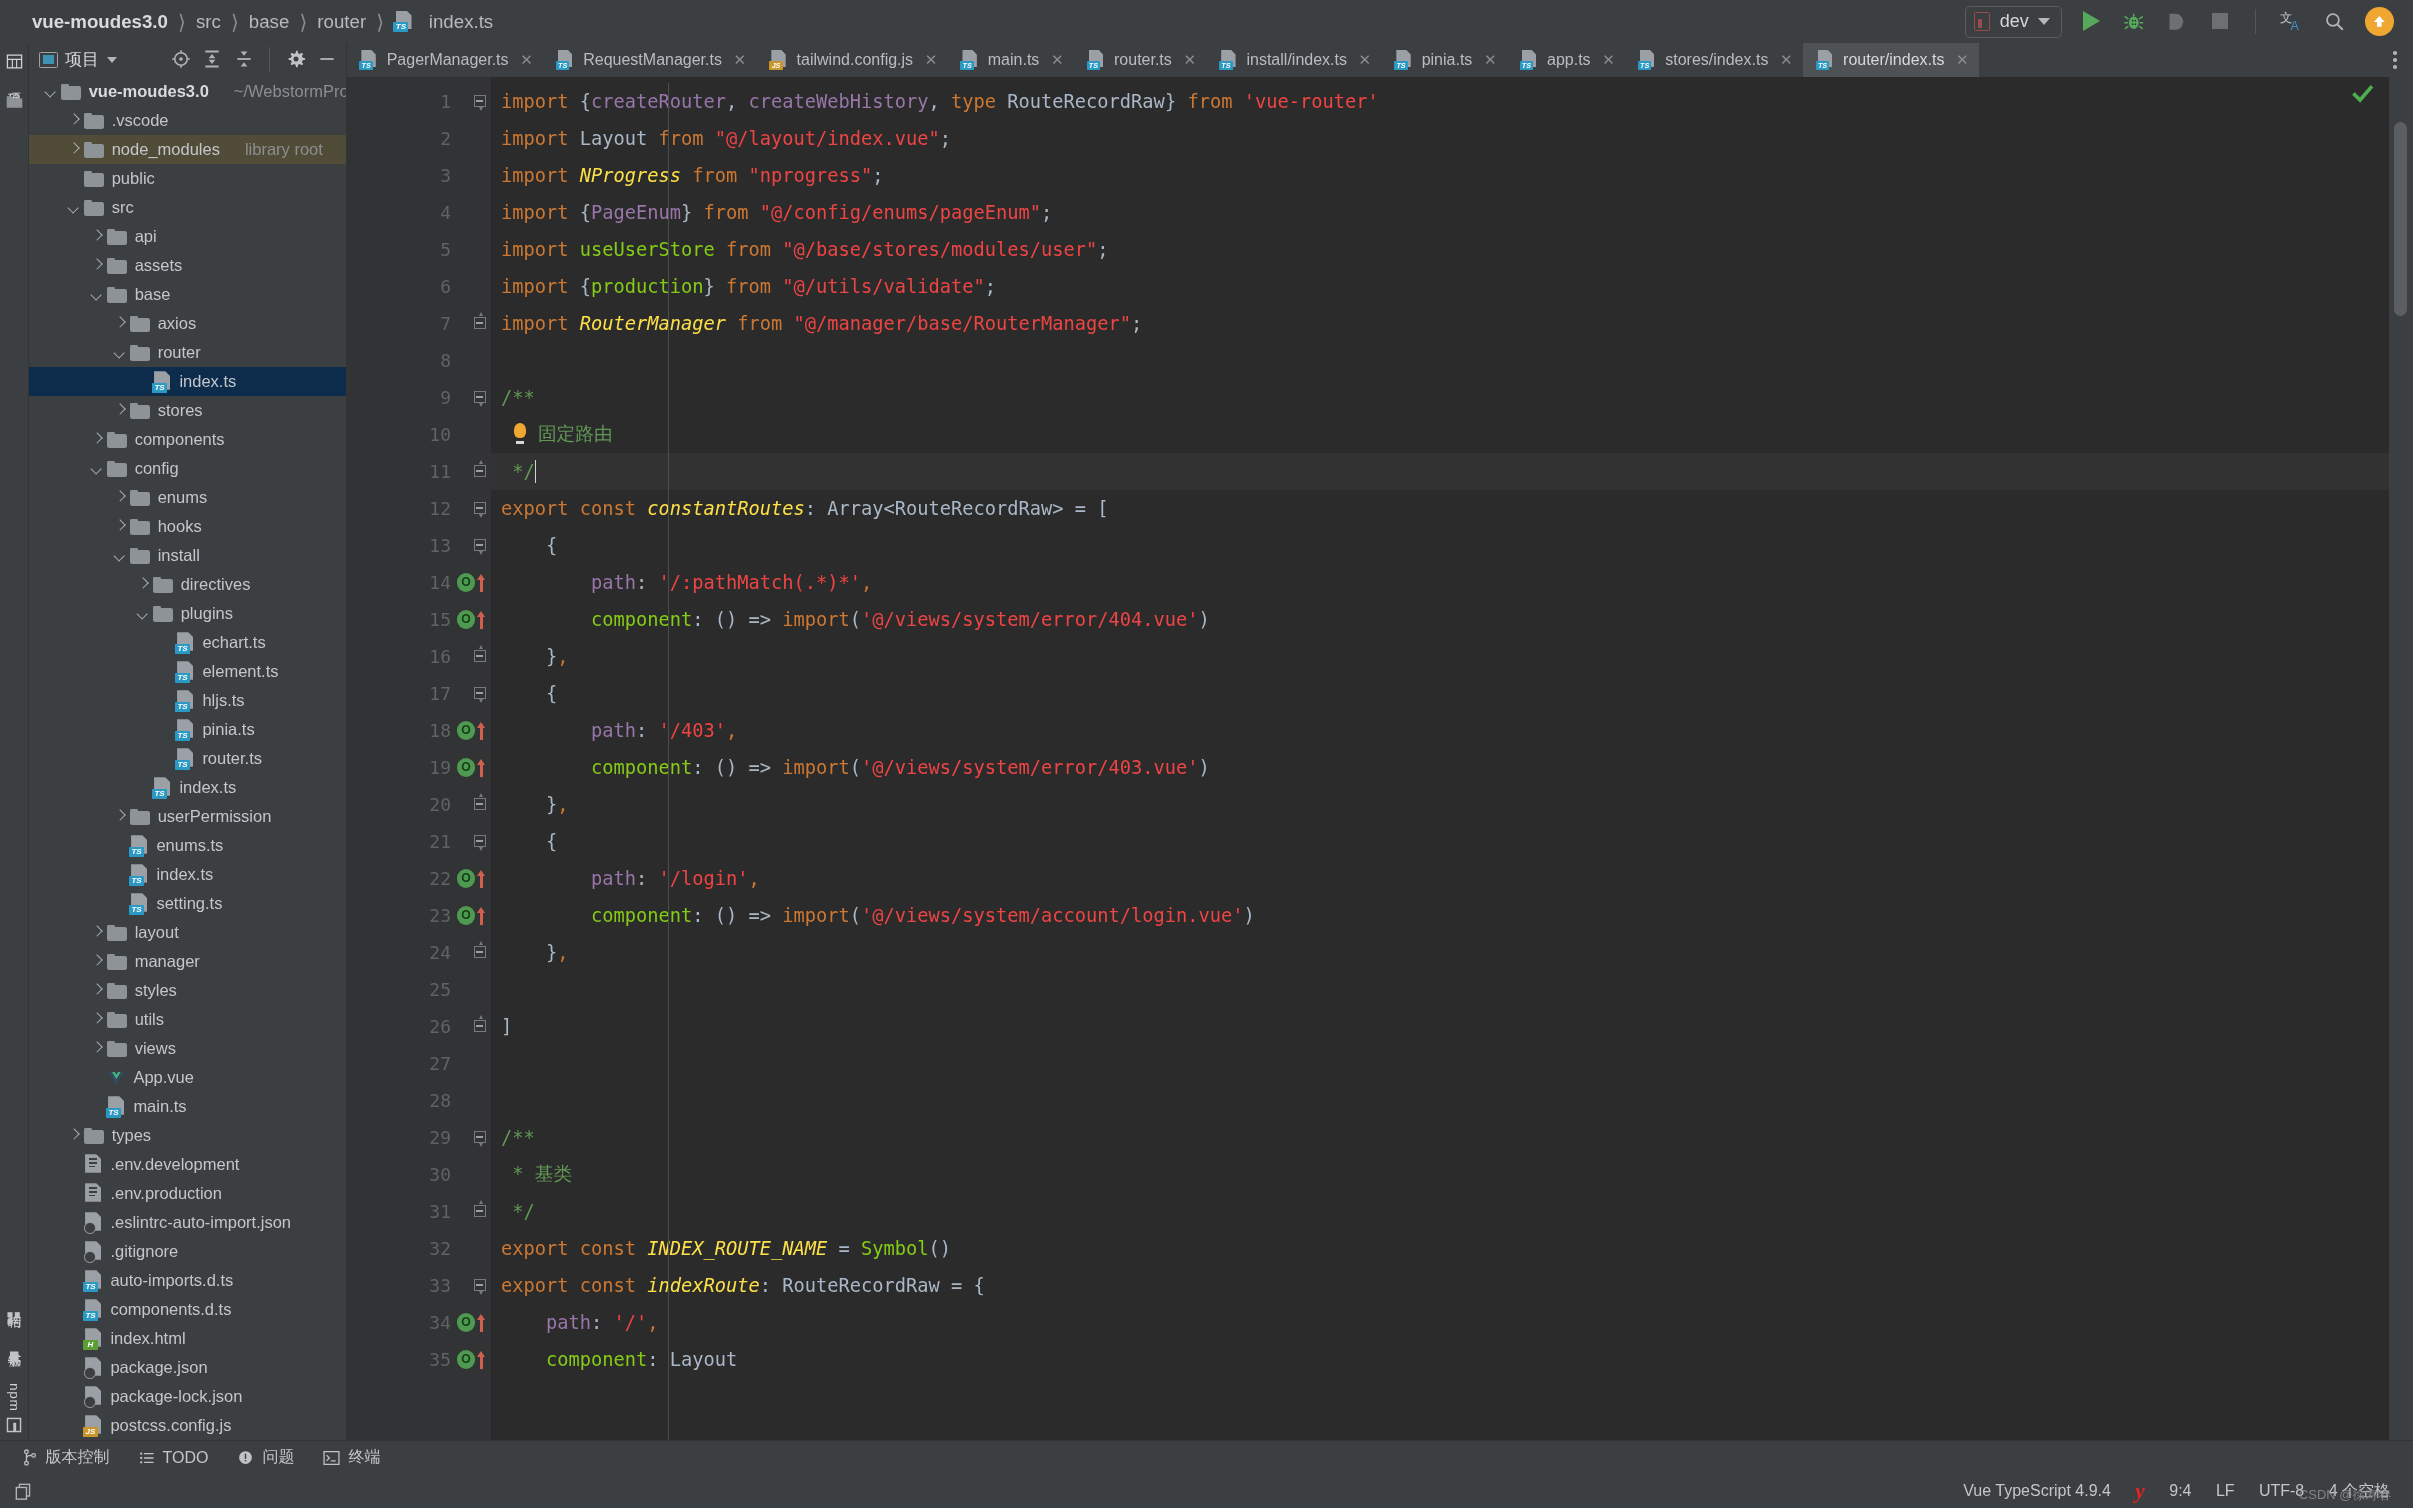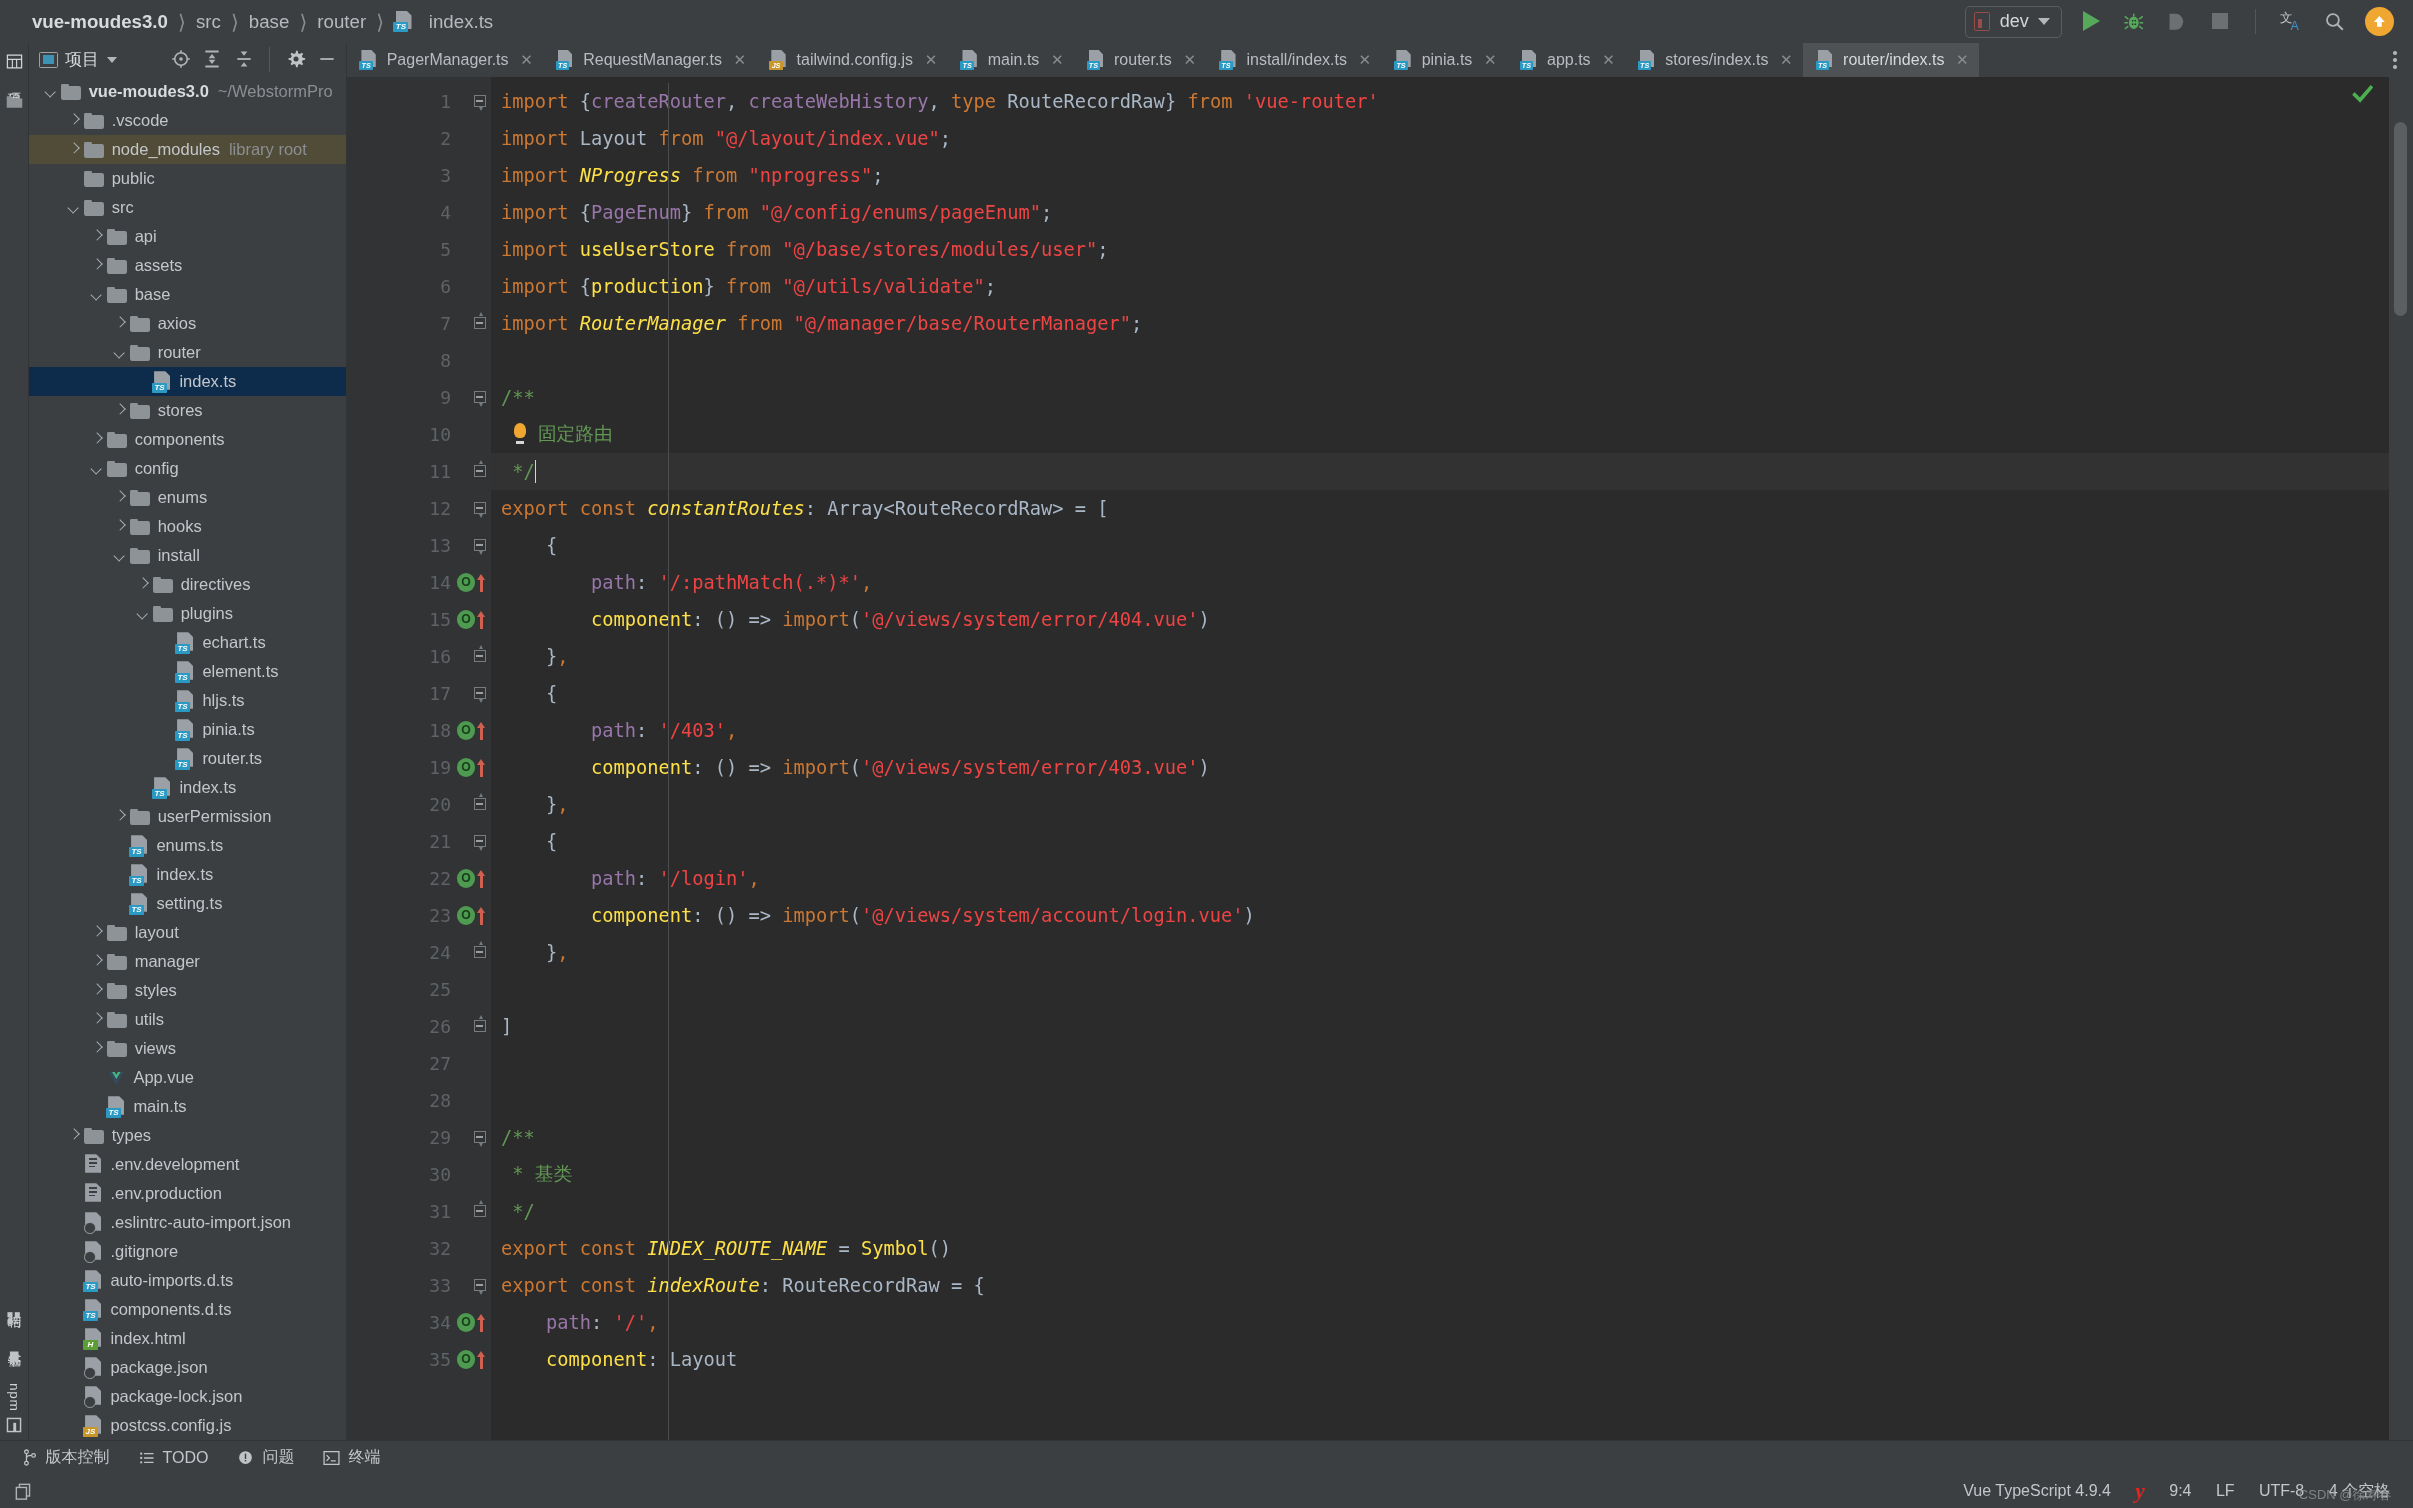--- a/index.html
+++ b/index.html
@@ -69,21 +69,21 @@
   .folder:after{content:"";position:absolute;left:0;top:0px;width:8.6px;height:3.6px;background:#8e9398;border-radius:1.4px 1.4px 0 0;}
   .fileic { width:18.7px;height:21.5px;position:relative;flex:0 0 18.7px;margin-right:8px;font-style:italic; }
   .fileic .pg { position:absolute;left:1.4px;top:0;width:16px;height:18.7px;background:#9aa0a5;clip-path:polygon(0 0,70% 0,100% 26%,100% 100%,0 100%); }
   .fileic .badge { position:absolute;left:-0.7px;bottom:0px;height:10px;min-width:15px;padding:0 1.4px;border-radius:0.7px;font-size:8px;line-height:10px;text-align:center;color:#fff;font-family:"Liberation Sans",sans-serif;font-weight:bold; }
   .b-ts { background:#2a9ac4; }
   .b-js { background:#c8962a; }
   .b-h  { background:#5a9e35; }
   .vueic { width:18.7px;height:18.7px;position:relative;flex:0 0 18.7px;margin-right:8px; }
   .tlabel { color:#c3c6ca; }
   .tlabel.bold { font-weight:bold; color:#d8dade; }
-  .tsub { color:#8b8e92; margin-left:9px; }
+  .tsub { color:#8b8e92; margin-left:25px; }
 
   
   .editorcol { flex:1; display:flex; flex-direction:column; min-width:0; background:#2b2b2b; border-left:0.7px solid #323436; }
   .tabbar { height:34px; background:#3c3f41; display:flex; align-items:stretch; flex:0 0 34px; }
   .tab { display:flex; align-items:center; gap:8px; padding:0 10.8px 0 13px; font-size:16px; color:#b9bcc0; cursor:default; }
   .tab.active { background:#4e5254; color:#d6d8db; }
   .tab .fileic { width:17px;height:20px;margin-right:0; }
   .tab .fileic .pg{width:14.4px;height:17px;left:1.4px;}
   .tab .fileic .badge{height:9.3px;min-width:13.6px;font-size:7.2px;line-height:9.3px;}
   .tabx { color:#8a8d91; font-size:15px; margin-left:3.6px; }
@@ -111,21 +111,21 @@
   .cline { height:37px; display:flex; align-items:center; padding-left:10px; font-family:"DejaVu Sans Mono", monospace; font-size:18.7px; white-space:pre; color:#a9b7c6; }
   .cline.cur { background:#323232; }
   .indentguide { position:absolute; top:5.7px; bottom:0; width:0.7px; background:#4b4d4f; }
 
   
   .kw   { color:#cc7832; }
   .id   { color:#a9b7c6; }
   .cls  { color:#a9b7c6; }
   .str  { color:#ef4444; }
   .cmt  { color:#629755; }
-  .fn   { color:#fde047; }
+  .fn   { color:#84cc16; }
   .fld  { color:#9876aa; }
   .itl  { color:#fde047; font-style:italic; }
   .punc { color:#a9b7c6; }
   .bulb { display:inline-block; width:14.4px; height:21.5px; position:relative; vertical-align:-4.3px; }
   .bulb i { position:absolute; left:1.4px; top:0px; width:12.2px; height:14.4px; background:#f0a732; border-radius:50% 50% 40% 40%; }
   .bulb b { position:absolute; left:3.6px; bottom:1.4px; width:8px; height:2.2px; background:#d8d8d8; }
   .caret-line { display:inline-block; width:1.4px; height:23px; background:#d4d4d4; vertical-align:-5px; }
 
   .checkmark { position:absolute; right:40px; top:5.7px; }
   .vscroll { position:absolute; right:5.7px; top:45px; width:13px; height:194px; background:#5c5f61; border-radius:6.5px; }

